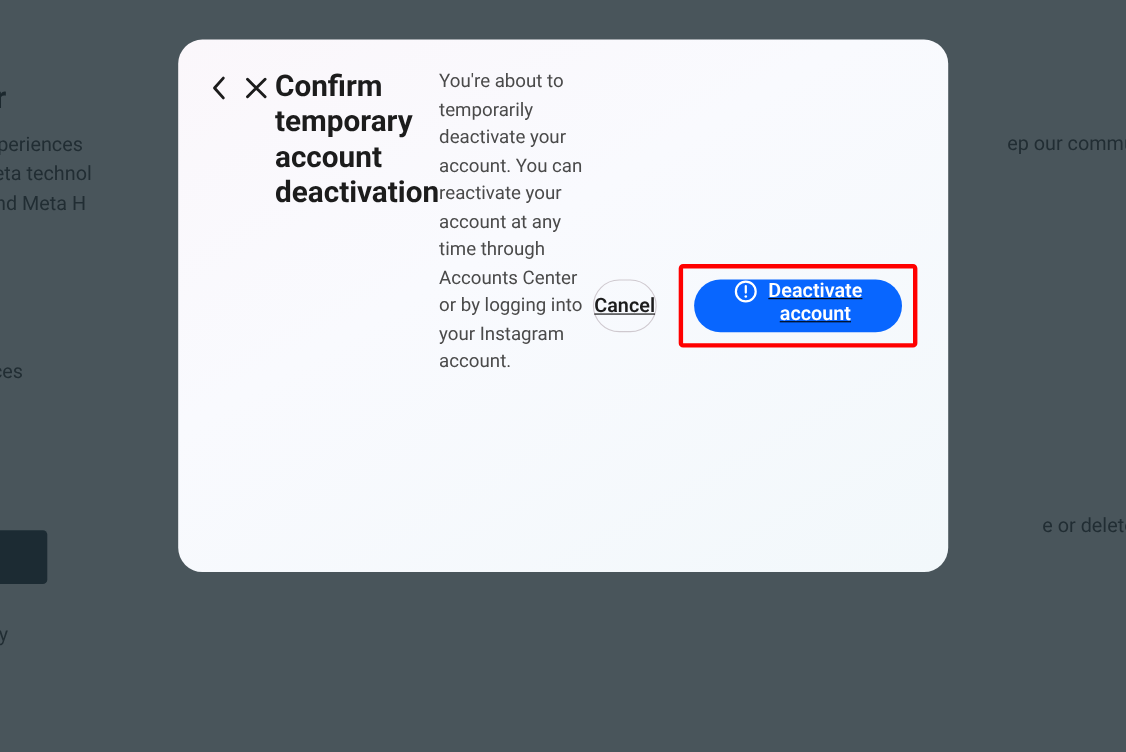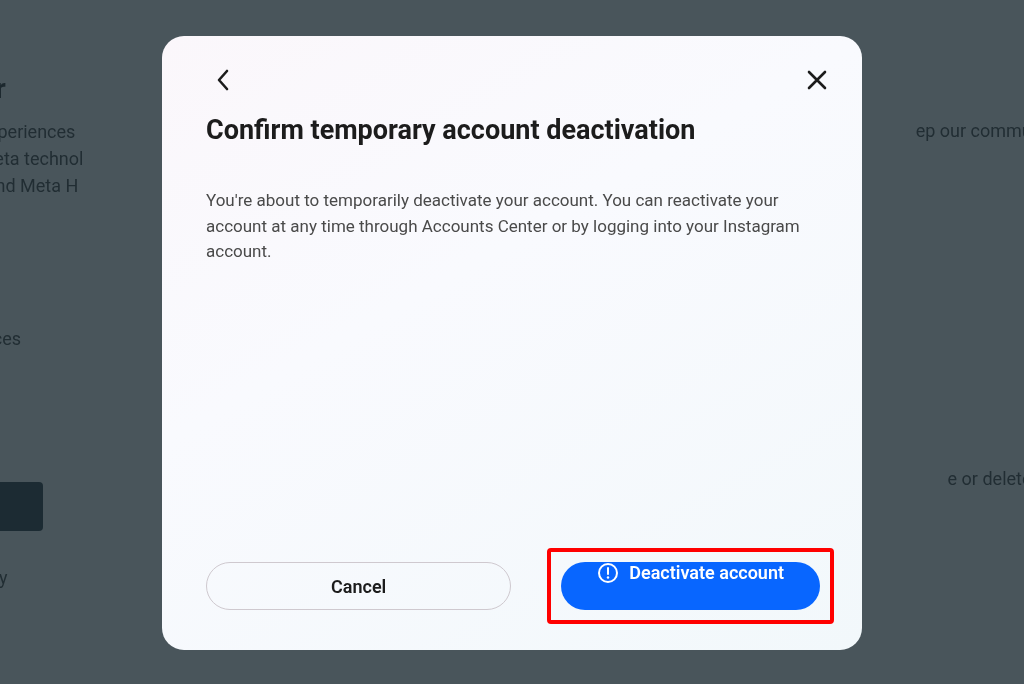--- a/index.html
+++ b/index.html
@@ -81,26 +81,25 @@
     .overlay {
       position: absolute;
       inset: 0;
       background: rgba(28, 43, 51, 0.78);
     }
     .modal {
       position: absolute;
       left: 162px;
       top: 36px;
       width: 700px;
-      height: 614px;
+      height: 484px;
       background: linear-gradient(150deg, #fbf7fb 0%, #f9fafe 40%, #f2f8fb 100%);
       border-radius: 22px;
-      padding: 26px 28px 26px 44px;
-      display: flex;
-      flex-direction: column;
+      padding: 26px 28px 26px 20px;
+      display: flex;
     }
     .modal-header {
       display: flex;
       justify-content: space-between;
       align-items: center;
       height: 36px;
       margin-bottom: 16px;
     }
     .back-btn, .close-btn {
       width: 34px;
@@ -116,29 +115,29 @@
       font-weight: 700;
       color: #1c1c1c;
       line-height: 1.2;
       margin-bottom: 10px;
     }
     .modal-body-text {
       font-size: 17px;
       color: #4a4a4a;
       line-height: 1.5;
       max-width: 600px;
-      margin-top: 32px;
     }
     .modal-spacer {
       flex: 1;
     }
     .modal-actions {
       display: flex;
-      gap: 36px;
+      gap: 20px;
       align-items: center;
+      text-decoration: underline;
     }
     .cancel-btn {
       flex: 1;
       height: 48px;
       border: 1.5px solid #cfc9cf;
       background: transparent;
       border-radius: 24px;
       font-size: 18px;
       font-weight: 600;
       color: #1c1c1c;

